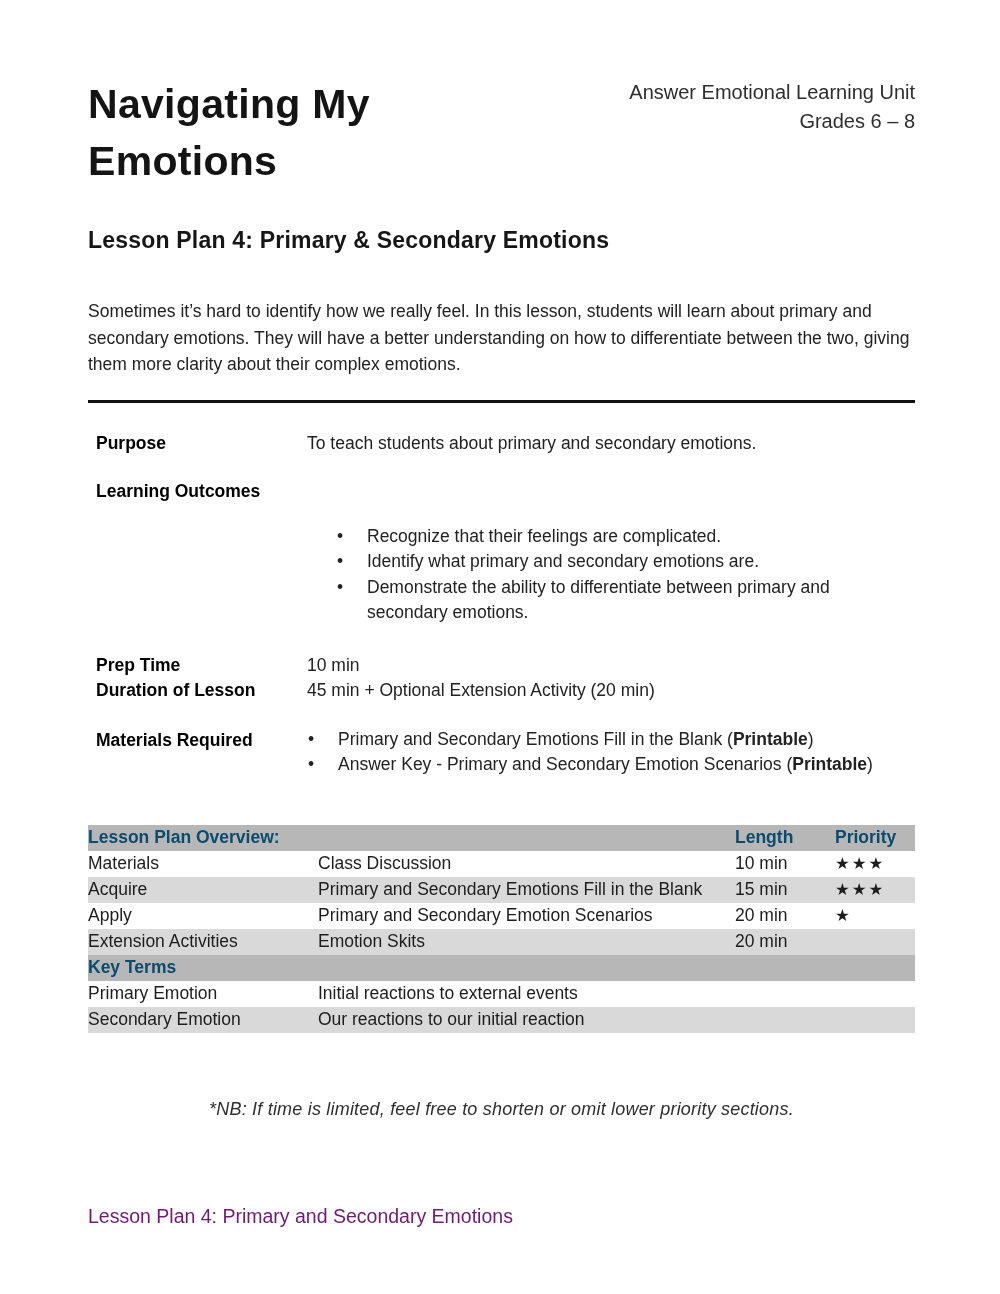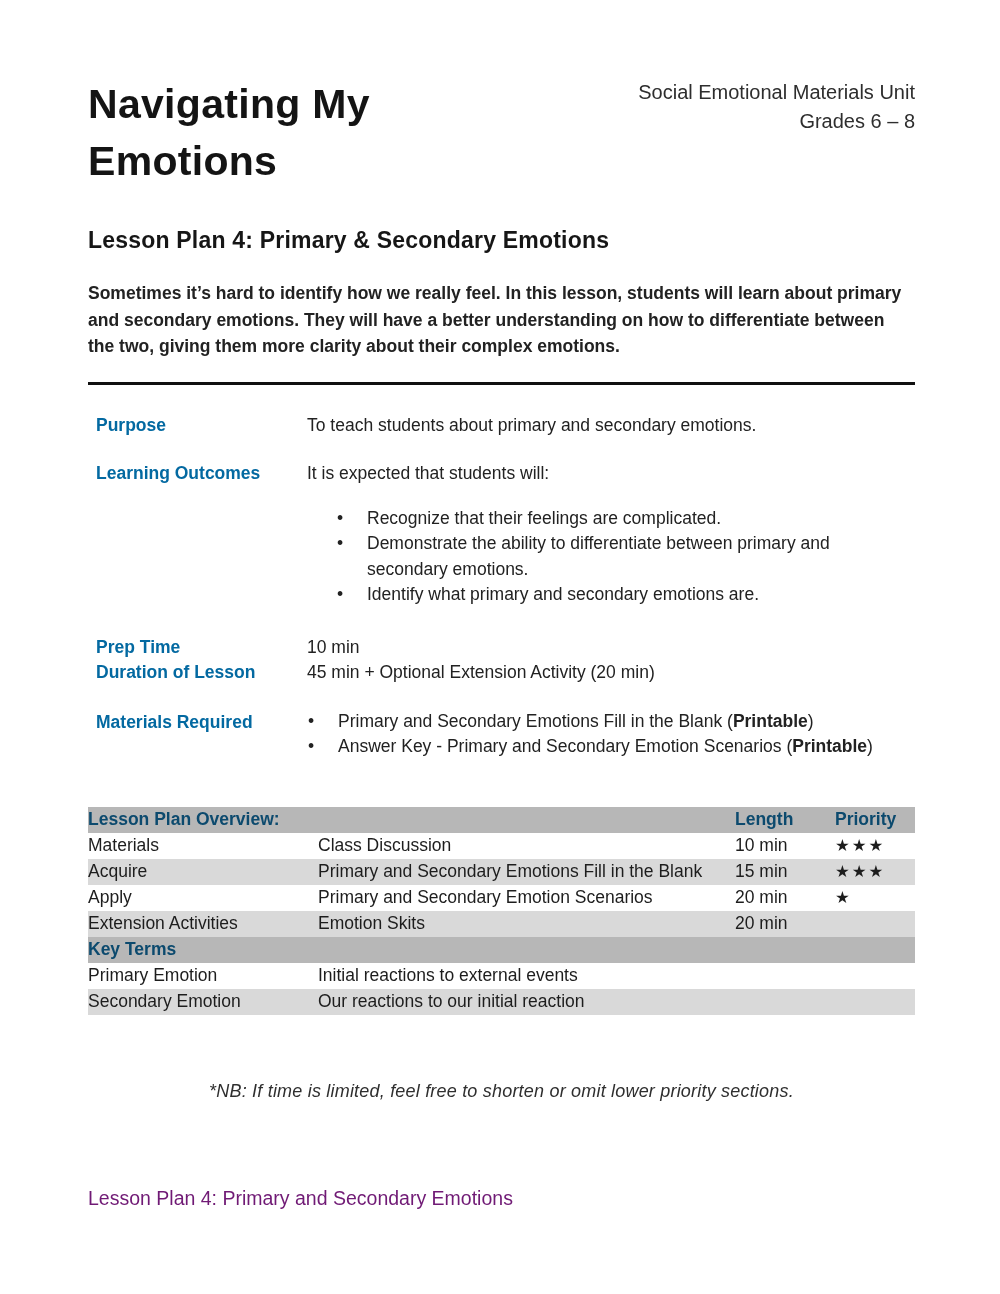--- a/index.html
+++ b/index.html
@@ -14,28 +14,28 @@
   
   .top { display: flex; justify-content: space-between; align-items: flex-start; }
   h1 {
     font-size: 41px; line-height: 57px; font-weight: bold;
     color: #141414; letter-spacing: 0.3px;
   }
   .unit { text-align: right; font-size: 20px; line-height: 29px; color: #2e2e2e; margin-top: 2px; }
 
   
   h2 { margin-top: 37px; font-size: 23px; font-weight: bold; color: #161616; letter-spacing: 0.2px; }
-  .intro { margin-top: 26px; font-size: 17.5px; line-height: 26.5px; color: #222; max-width: 830px; font-weight: bold; }
+  .intro { margin-top: 44px; font-size: 17.5px; line-height: 26.5px; color: #222; max-width: 830px; }
 
   .rule { margin-top: 22px; border: none; border-top: 3px solid var(--rule-black, #101010); }
 
   
   .details { margin-top: 27px; font-size: 17.5px; color: #222; }
   .drow { display: flex; line-height: 26px; }
-  .dlabel { width: 219px; flex: none; padding-left: 8px; font-weight: bold; color: #0369a1; }
+  .dlabel { width: 219px; flex: none; padding-left: 8px; font-weight: bold; color: #000000; }
   .dvalue { flex: 1; }
   .row-outcomes { margin-top: 22px; }
   .outlist { margin-top: 20px; padding-left: 279px; list-style: none; }
   .outlist li { position: relative; line-height: 25.5px; max-width: 548px; }
   .outlist li::before { content: "\2022"; position: absolute; left: -30px; }
   .time-block { margin-top: 27px; }
   .time-block .drow { line-height: 25px; }
   .row-materials { margin-top: 24px; }
   .matlist { list-style: none; }
   .matlist li { position: relative; padding-left: 31px; line-height: 25.5px; }
@@ -60,47 +60,46 @@
   .pagefooter { margin-top: 85px; font-size: 19.5px; color: #701a75; }
 </style>
 </head>
 <body>
 
 <div class="page">
 
   <div class="top">
     <h1><span>Navigating My</span><br><span>Emotions</span></h1>
     <div class="unit">
-      <div>Social Emotional Materials Unit</div>
+      <div>Answer Emotional Learning Unit</div>
       <div>Grades 6 – 8</div>
     </div>
   </div>
 
   <h2>Lesson Plan 4: Primary &amp; Secondary Emotions</h2>
 
   <p class="intro">Sometimes it’s hard to identify how we really feel. In this lesson, students will learn about primary and secondary emotions. They will have a better understanding on how to differentiate between the two, giving them more clarity about their complex emotions.</p>
 
   <hr class="rule">
 
   <div class="details">
 
     <div class="drow">
       <div class="dlabel">Purpose</div>
       <div class="dvalue">To teach students about primary and secondary emotions.</div>
     </div>
 
     <div class="drow row-outcomes">
       <div class="dlabel">Learning Outcomes</div>
-      <div class="dvalue">It is expected that students will:</div>
     </div>
 
     <ul class="outlist">
         <li>Recognize that their feelings are complicated.</li>
+        <li>Identify what primary and secondary emotions are.</li>
         <li>Demonstrate the ability to differentiate between primary and secondary emotions.</li>
-        <li>Identify what primary and secondary emotions are.</li>
       </ul>
 
     <div class="time-block">
       <div class="drow">
         <div class="dlabel">Prep Time</div>
         <div class="dvalue">10 min</div>
       </div>
       <div class="drow">
         <div class="dlabel">Duration of Lesson</div>
         <div class="dvalue">45 min + Optional Extension Activity (20 min)</div>

